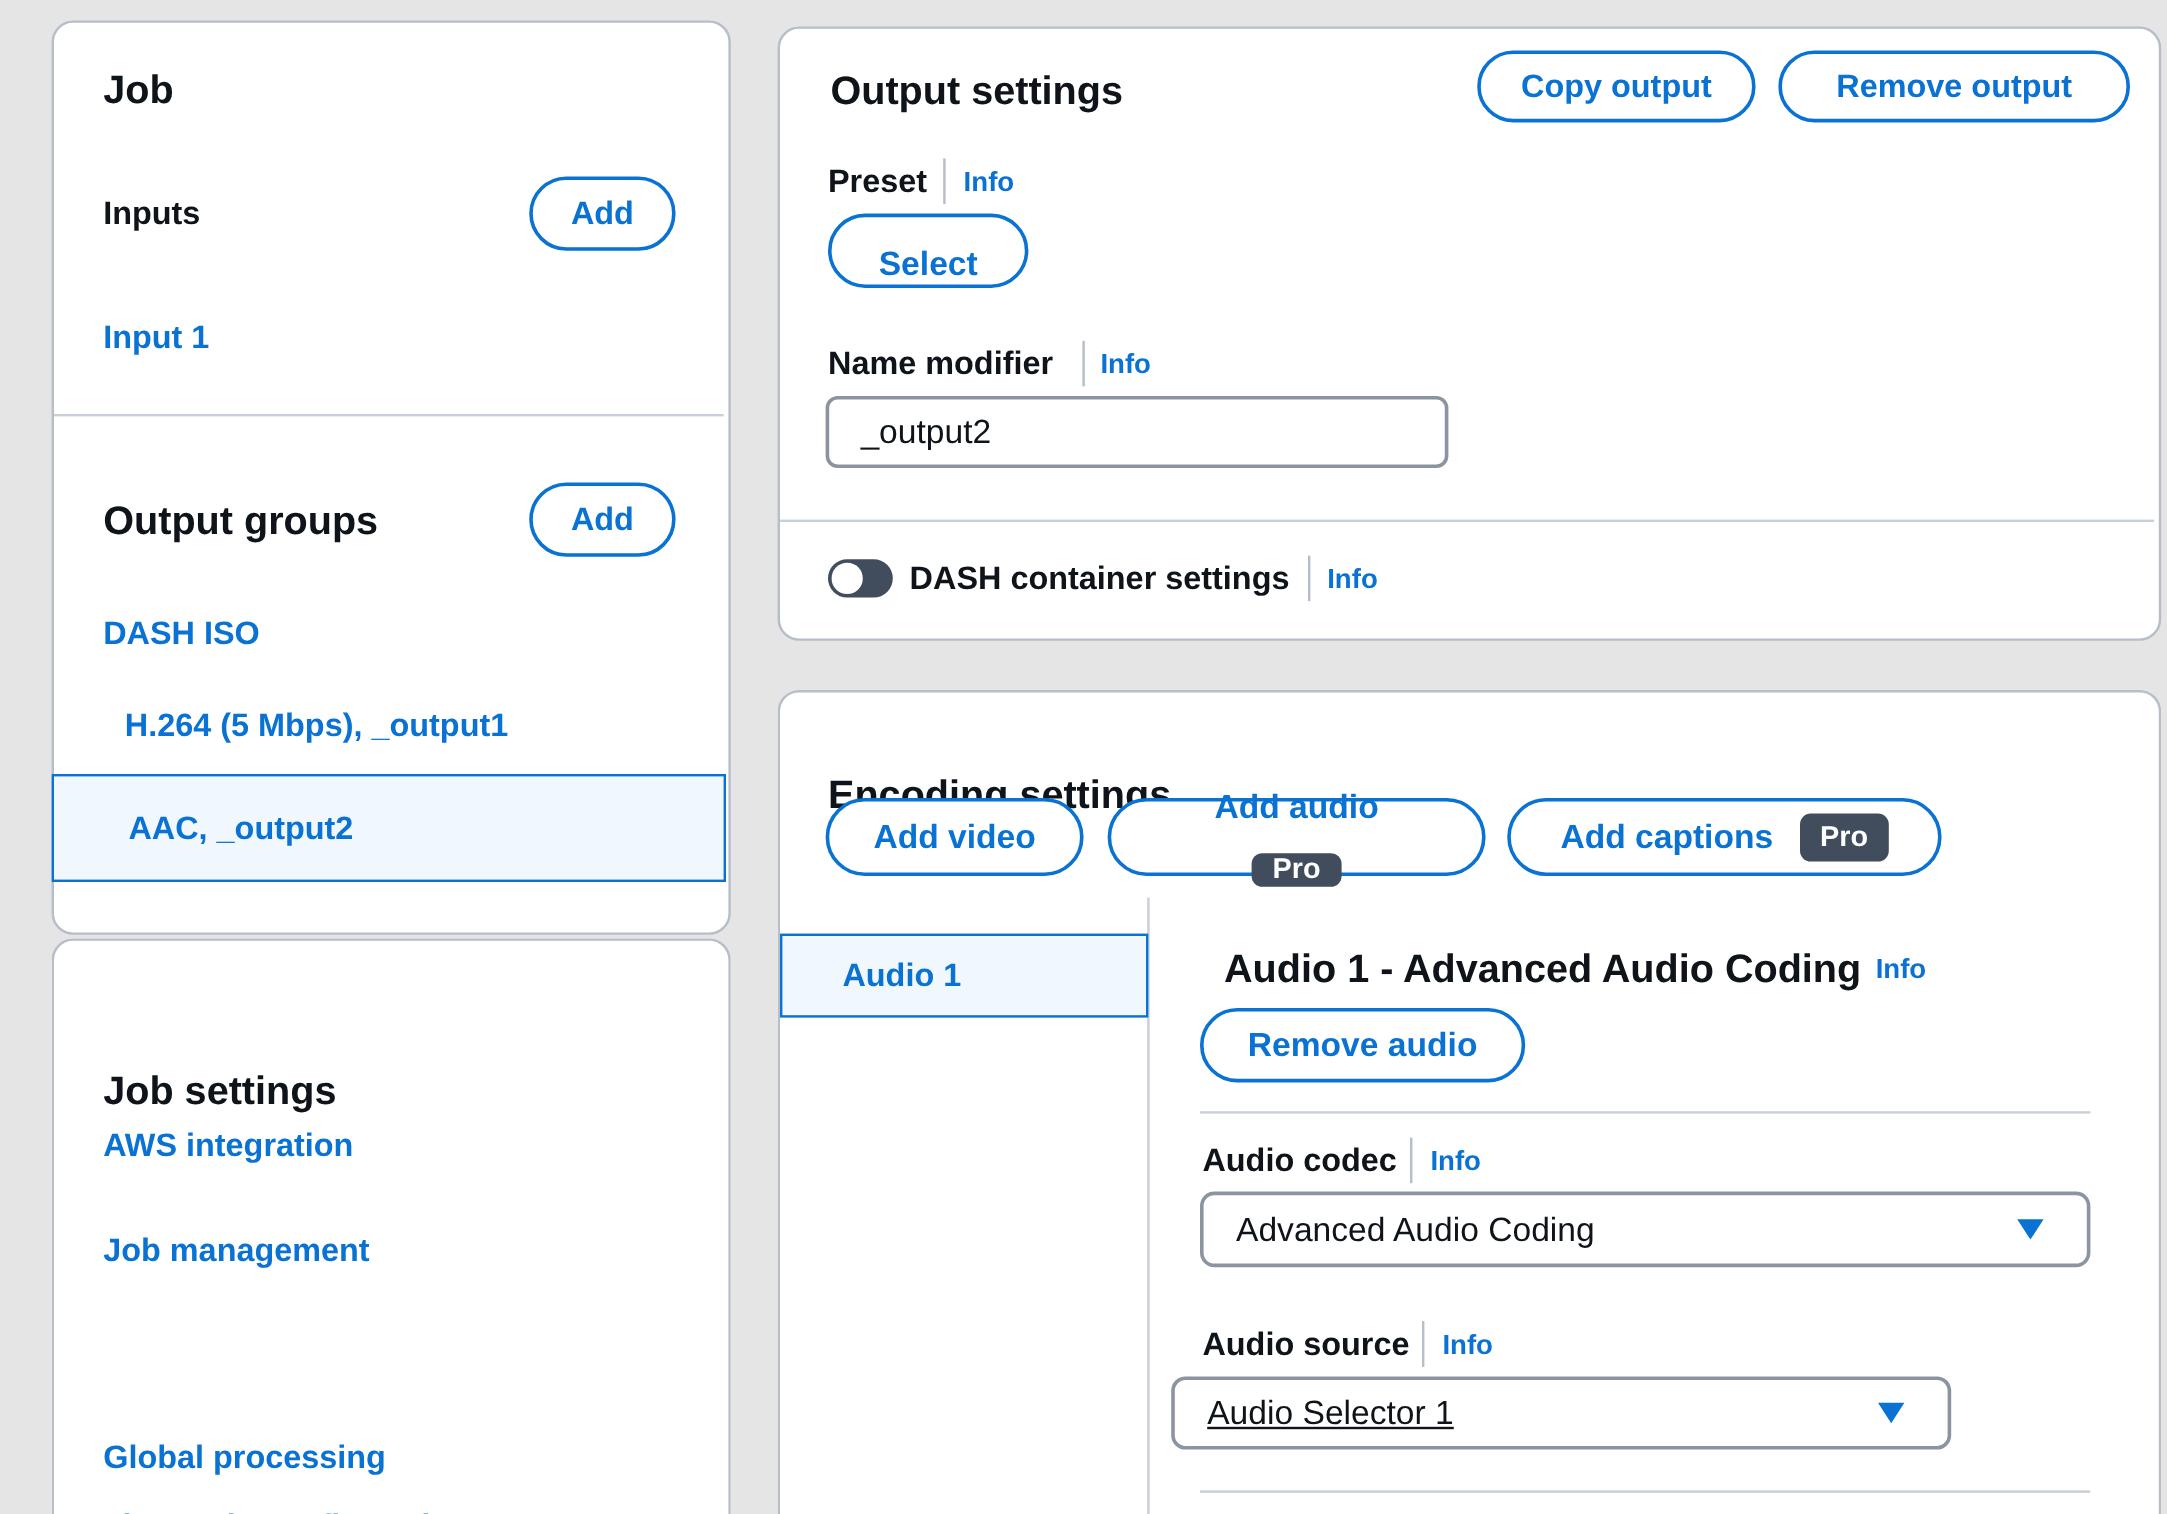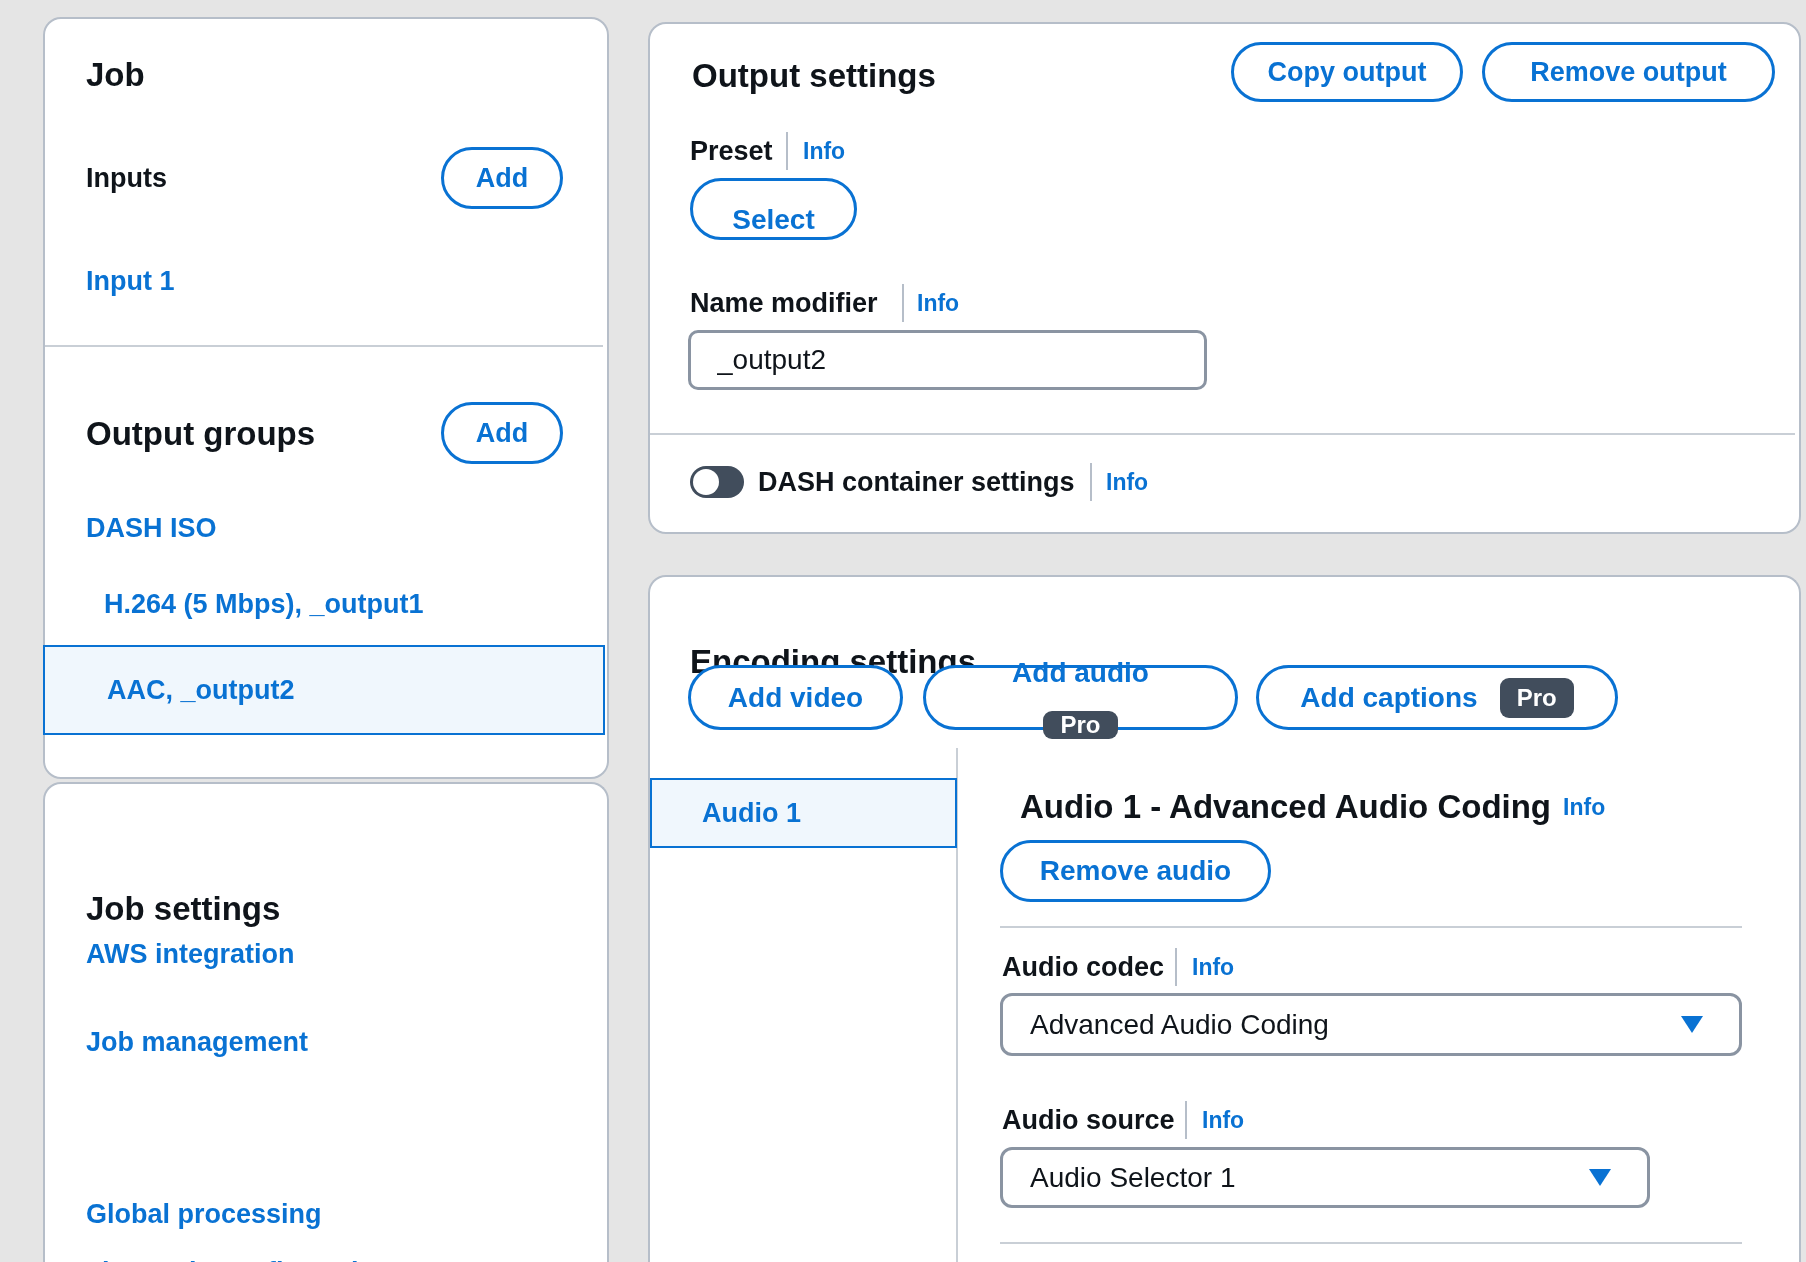--- a/index.html
+++ b/index.html
@@ -146,20 +146,20 @@
 
   <div class="selectbox" style="left:1000px;top:993px;width:742px;height:63px;">
     <span>Advanced Audio Coding</span>
     <span class="caret"></span>
   </div>
 
   <div class="abs lbl" style="left:1002px;top:1102px;height:36px;">Audio source</div>
   <div class="vsep" style="left:1185px;top:1101px;height:38px;"></div>
   <div class="abs info" style="left:1202px;top:1104px;height:32px;">Info</div>
 
-  <div class="selectbox" style="left:1000px;top:1147px;width:650px;height:61px;">
+  <div class="selectbox" style="left:976px;top:1147px;width:650px;height:61px;text-decoration:underline;">
     <span>Audio Selector 1</span>
     <span class="caret"></span>
   </div>
 
   <div class="hdiv" style="left:1000px;top:1242px;width:742px;"></div>
 
 </div>
 
 </body></html>

